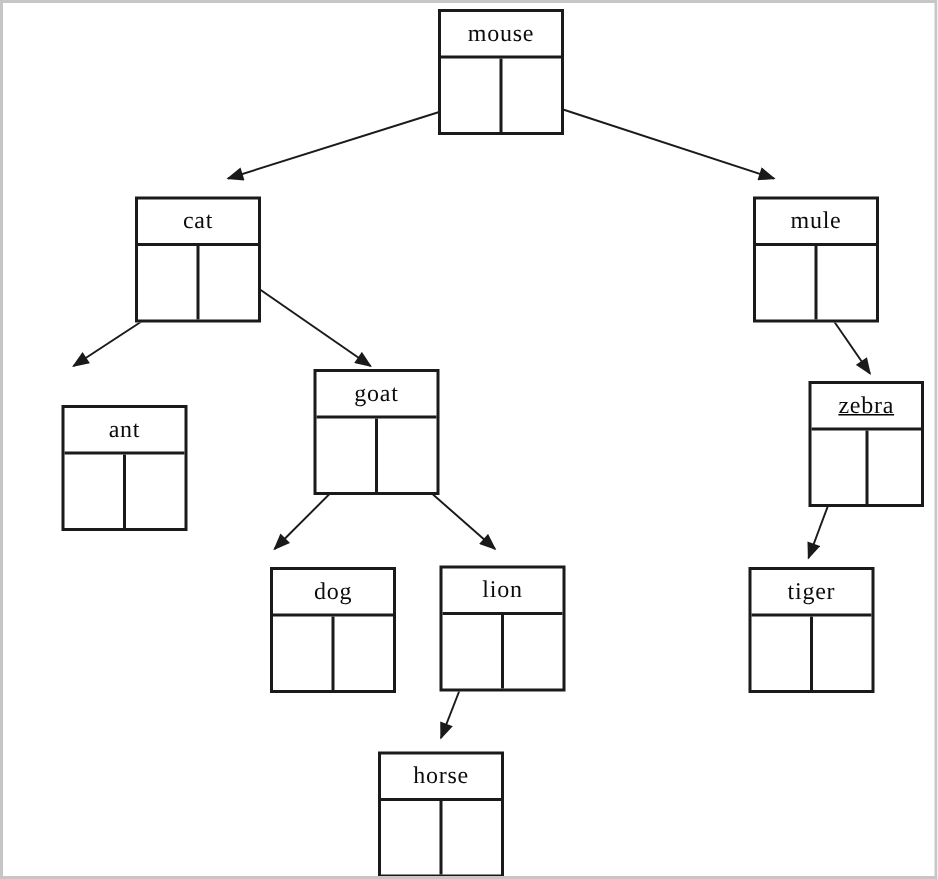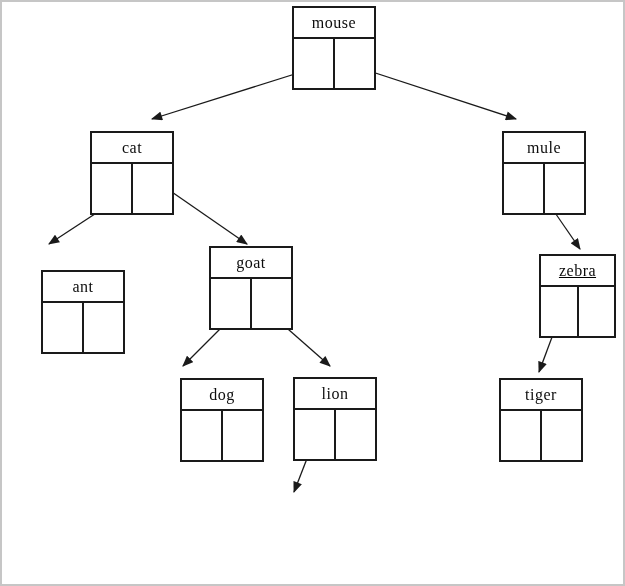--- a/index.html
+++ b/index.html
@@ -130,14 +130,21 @@
   </div>
 
   <div class="node" id="n-tiger">
     <div class="node-label">tiger</div>
     <div class="node-cells">
       <div class="cell cell-left"></div>
       <div class="cell"></div>
     </div>
   </div>
 
+  <div class="node" id="n-horse">
+    <div class="node-label">horse</div>
+    <div class="node-cells">
+      <div class="cell cell-left"></div>
+      <div class="cell"></div>
+    </div>
+  </div>
 
 </div>
 
 </body></html>

